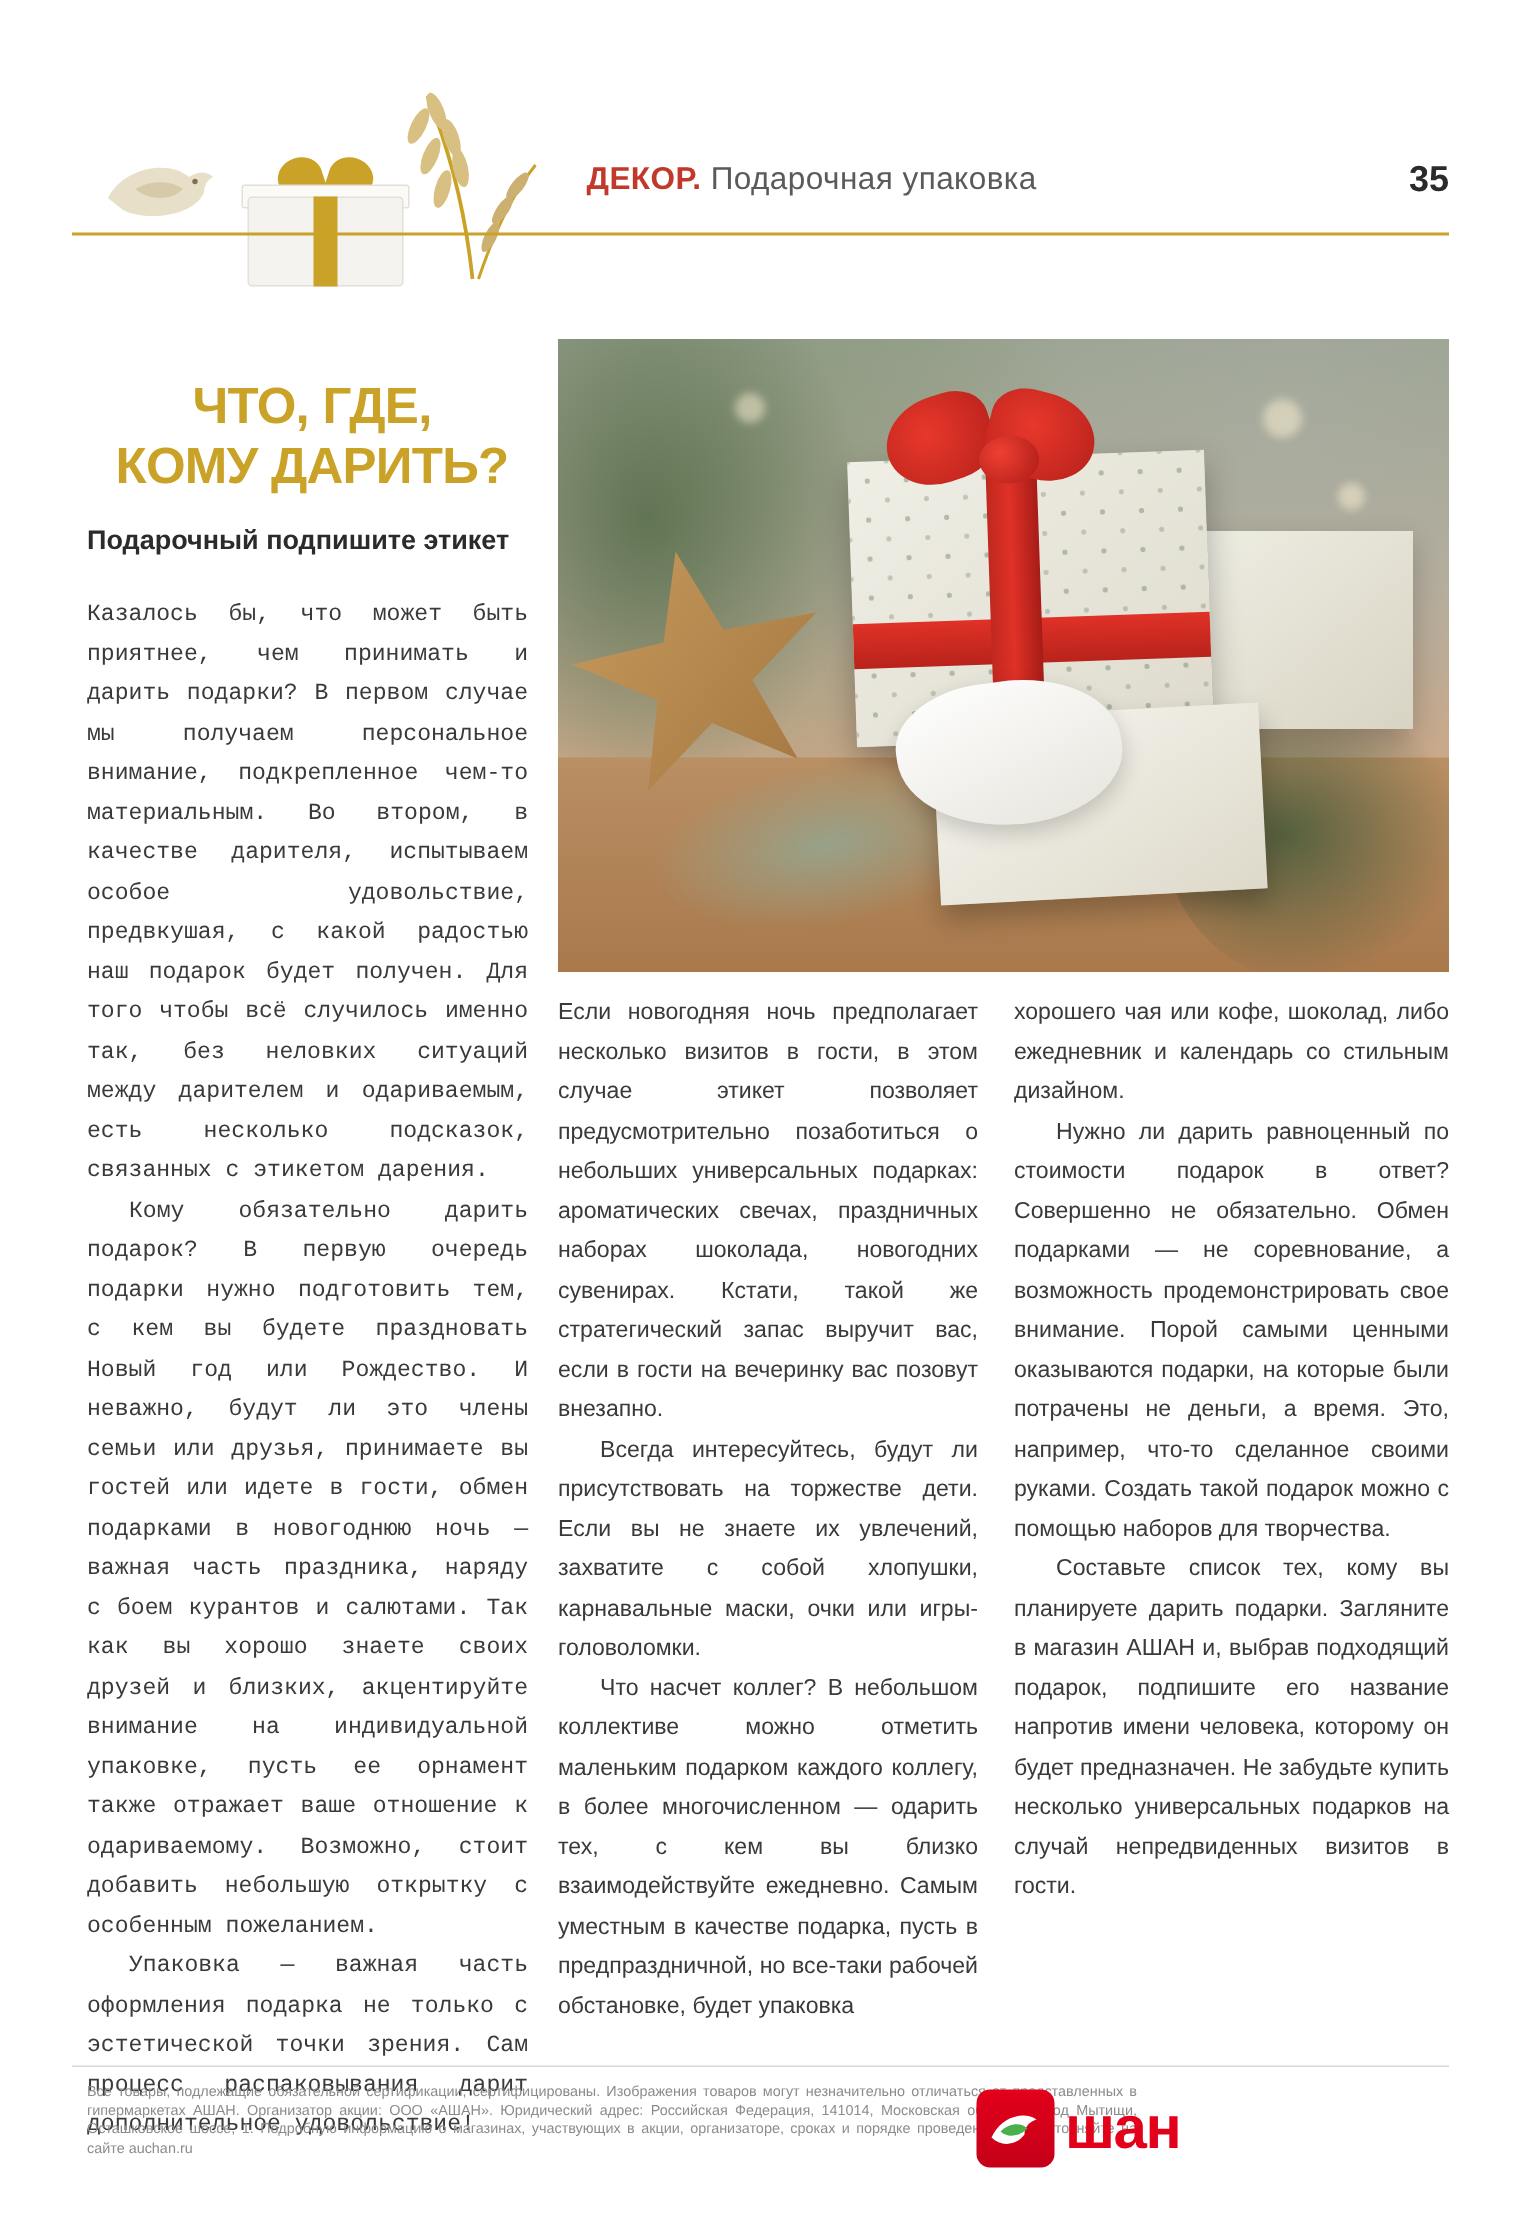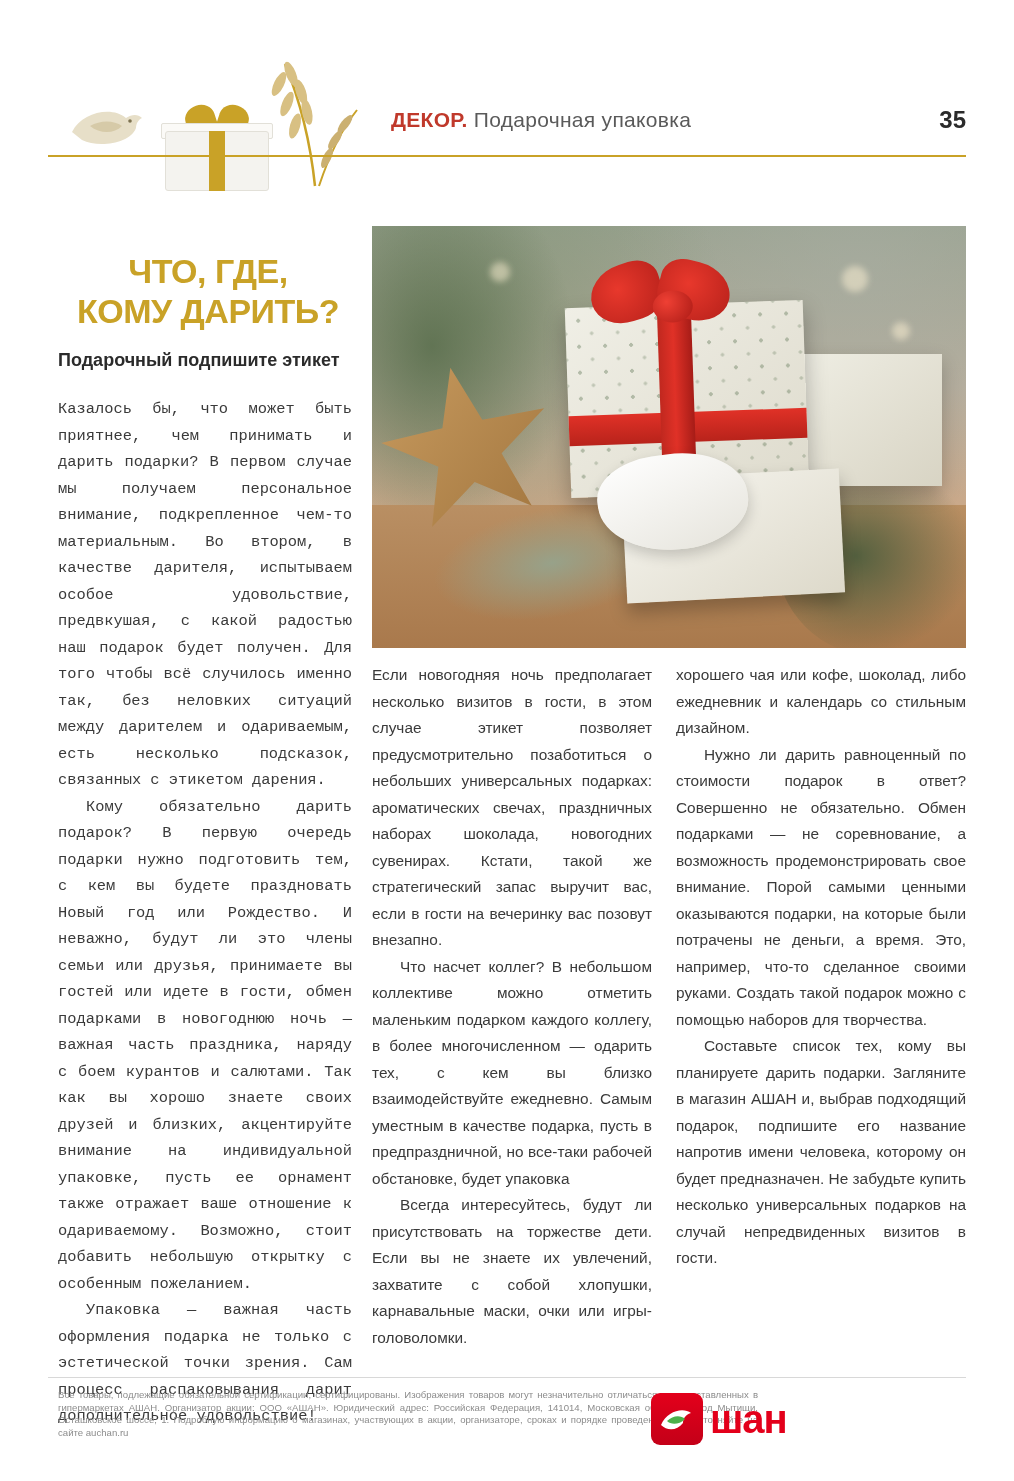--- a/index.html
+++ b/index.html
@@ -397,22 +397,22 @@
 </div>
 
 <div class="col col-1">
   <p>Казалось бы, что может быть приятнее, чем принимать и дарить подарки? В первом случае мы получаем персональное внимание, подкрепленное чем-то материальным. Во втором, в качестве дарителя, испытываем особое удовольствие, предвкушая, с какой радостью наш подарок будет получен. Для того чтобы всё случилось именно так, без неловких ситуаций между дарителем и одариваемым, есть несколько подсказок, связанных с этикетом дарения.</p>
   <p>Кому обязательно дарить подарок? В первую очередь подарки нужно подготовить тем, с кем вы будете праздновать Новый год или Рождество. И неважно, будут ли это члены семьи или друзья, принимаете вы гостей или идете в гости, обмен подарками в новогоднюю ночь — важная часть праздника, наряду с боем курантов и салютами. Так как вы хорошо знаете своих друзей и близких, акцентируйте внимание на индивидуальной упаковке, пусть ее орнамент также отражает ваше отношение к одариваемому. Возможно, стоит добавить небольшую открытку с особенным пожеланием.</p>
   <p>Упаковка — важная часть оформления подарка не только с эстетической точки зрения. Сам процесс распаковывания дарит дополнительное удовольствие!</p>
 </div>
 
 <div class="col col-2">
   <p>Если новогодняя ночь предполагает несколько визитов в гости, в этом случае этикет позволяет предусмотрительно позаботиться о небольших универсальных подарках: ароматических свечах, праздничных наборах шоколада, новогодних сувенирах. Кстати, такой же стратегический запас выручит вас, если в гости на вечеринку вас позовут внезапно.</p>
+  <p>Всегда интересуйтесь, будут ли присутствовать на торжестве дети. Если вы не знаете их увлечений, захватите с собой хлопушки, карнавальные маски, очки или игры-головоломки.</p>
   <p>Что насчет коллег? В небольшом коллективе можно отметить маленьким подарком каждого коллегу, в более многочисленном — одарить тех, с кем вы близко взаимодействуйте ежедневно. Самым уместным в качестве подарка, пусть в предпраздничной, но все-таки рабочей обстановке, будет упаковка</p>
-  <p>Всегда интересуйтесь, будут ли присутствовать на торжестве дети. Если вы не знаете их увлечений, захватите с собой хлопушки, карнавальные маски, очки или игры-головоломки.</p>
 </div>
 
 <div class="col col-3">
   <p>хорошего чая или кофе, шоколад, либо ежедневник и календарь со стильным дизайном.</p>
   <p>Нужно ли дарить равноценный по стоимости подарок в ответ? Совершенно не обязательно. Обмен подарками — не соревнование, а возможность продемонстрировать свое внимание. Порой самыми ценными оказываются подарки, на которые были потрачены не деньги, а время. Это, например, что-то сделанное своими руками. Создать такой подарок можно с помощью наборов для творчества.</p>
   <p>Составьте список тех, кому вы планируете дарить подарки. Загляните в магазин АШАН и, выбрав подходящий подарок, подпишите его название напротив имени человека, которому он будет предназначен. Не забудьте купить несколько универсальных подарков на случай непредвиденных визитов в гости.</p>
 </div>
 
 <div class="footer">
   <div class="footer-rule"></div>

